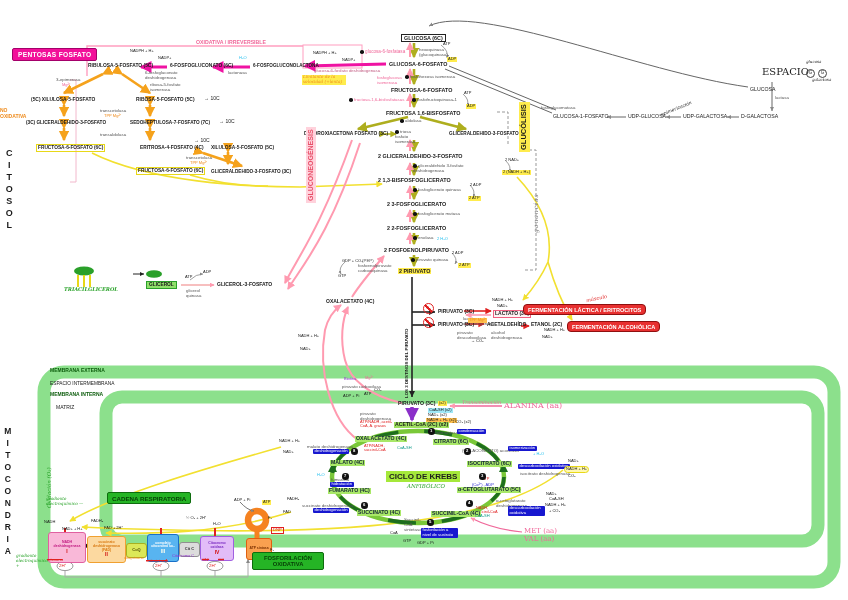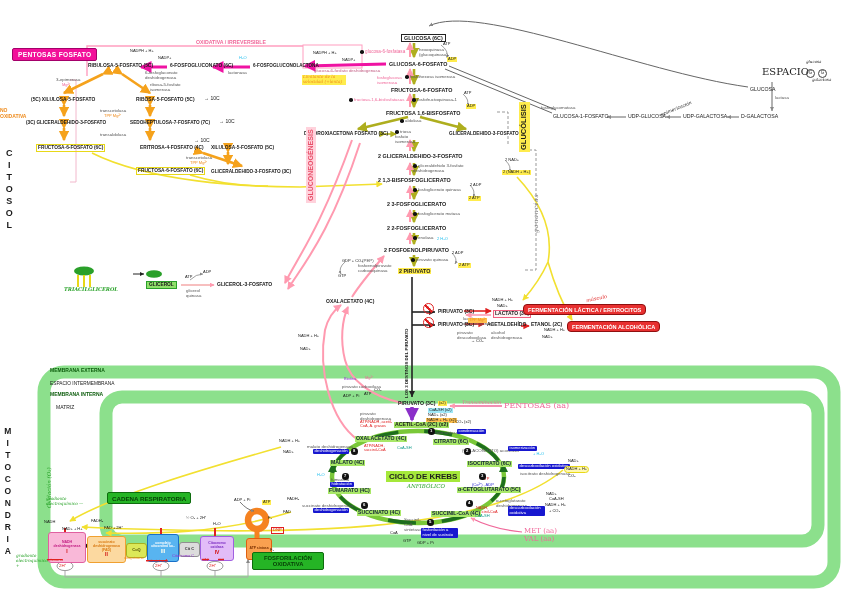--- a/index.html
+++ b/index.html
@@ -369,21 +369,21 @@
 <span class="t met" style="left:217px;top:282px;font-size:5px">GLICEROL-3-FOSFATO</span>
 
 <span class="t" style="left:50px;top:368px;font-size:5px;font-weight:bold;color:#0c5c0c">MEMBRANA EXTERNA</span>
 <span class="t" style="left:50px;top:381px;font-size:4.8px">ESPACIO INTERMEMBRANA</span>
 <span class="t" style="left:50px;top:392px;font-size:5px;font-weight:bold;color:#0c5c0c">MEMBRANA INTERNA</span>
 <span class="t" style="left:56px;top:405px;font-size:5px">MATRIZ</span>
 
 <span class="t met" style="left:398px;top:401px;font-size:5.2px">PIRUVATO (3C)</span>
 <span class="t xs ylw" style="left:438px;top:401px">(x2)</span>
 <span class="t hand pinktxt" style="left:462px;top:400px;font-size:4.8px">Transaminación</span>
-<span class="t pinktxt" style="left:504px;top:401px;font-size:8px;font-family:'DejaVu Serif',serif">PENTOSAS (aa)</span>
+<span class="t pinktxt" style="left:504px;top:401px;font-size:8px;font-family:'DejaVu Serif',serif">ALANINA (aa)</span>
 <span class="t enz w" style="left:360px;top:411px;width:36px">piruvato deshidrogenasa</span>
 <span class="t redtxt w" style="left:360px;top:420px;width:34px;font-size:3.9px">ATP/NADH, acetil-CoA, A. grasos</span>
 <span class="t xs cynhl" style="left:428px;top:408px">CoA-SH (x2)</span>
 <span class="t xs" style="left:428px;top:413px">NAD+ (x2)</span>
 <span class="t xs orghl" style="left:426px;top:418px">NADH + H+ (x2)</span>
 <span class="t xs" style="left:452px;top:420px">+ CO₂ (x2)</span>
 <span class="t grnhl" style="left:394px;top:422px;font-size:5.2px">ACETIL-CoA (2C) (x2)</span>
 <span class="t enz" style="left:431px;top:430px">citrato sintasa</span>
 <span class="t bluebox" style="left:457px;top:429px">condensación</span>
 <span class="t redtxt w" style="left:364px;top:444px;width:30px;font-size:3.9px">ATP/NADH, succinil-CoA</span>

